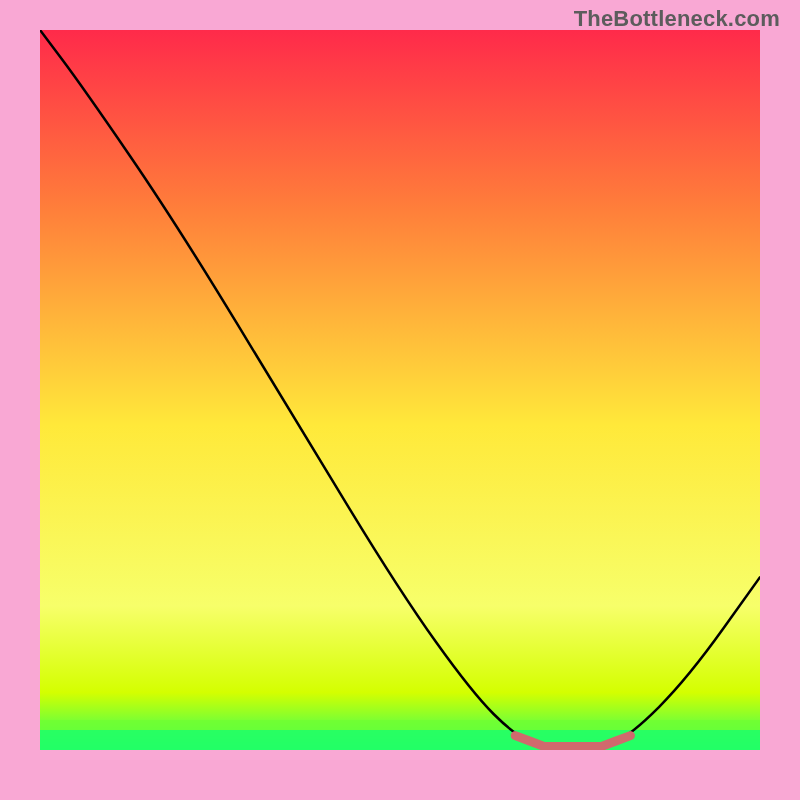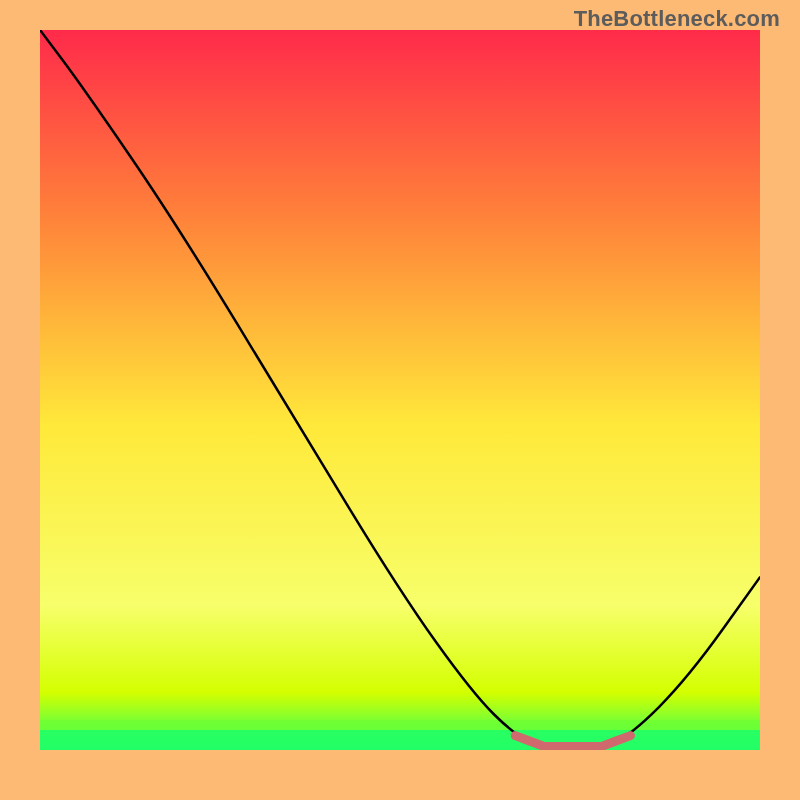--- a/index.html
+++ b/index.html
@@ -1,21 +1,21 @@
 <!DOCTYPE html>
 <html><head>
 <meta charset="utf-8">
 <style>
   * { margin: 0; padding: 0; box-sizing: border-box; }
   html, body { width: 800px; height: 800px; background: #000; overflow: hidden; }
   .container {
     position: relative;
     width: 800px;
     height: 800px;
-    background: #fdba74;
+    background: #f9a8d4;
   }
   .watermark {
     position: absolute;
     top: 6px;
     right: 20px;
     font-family: Arial, Helvetica, sans-serif;
     font-size: 22px;
     font-weight: 600;
     color: #5c5c5c;
     letter-spacing: 0.2px;

